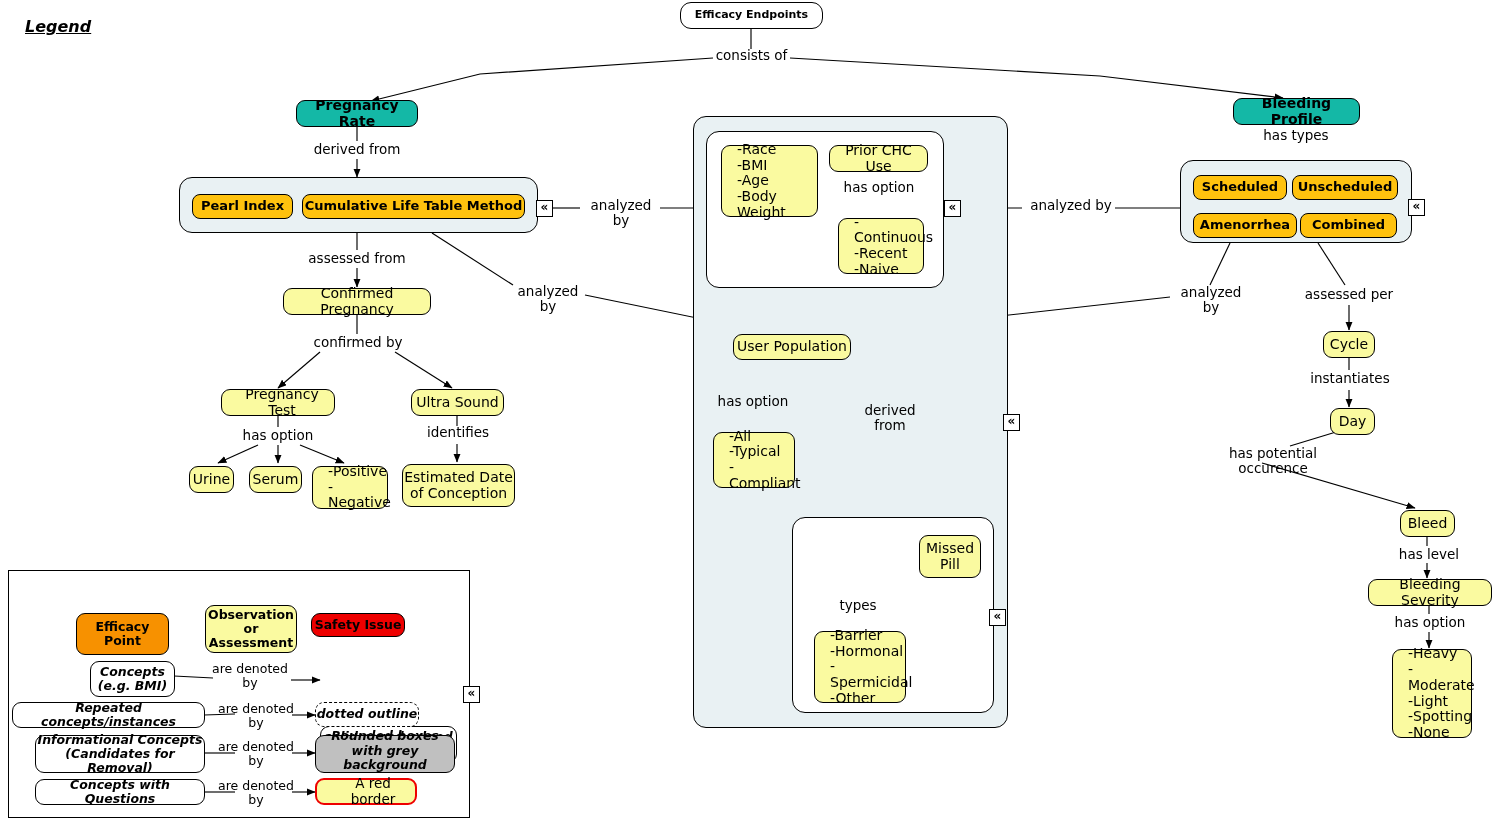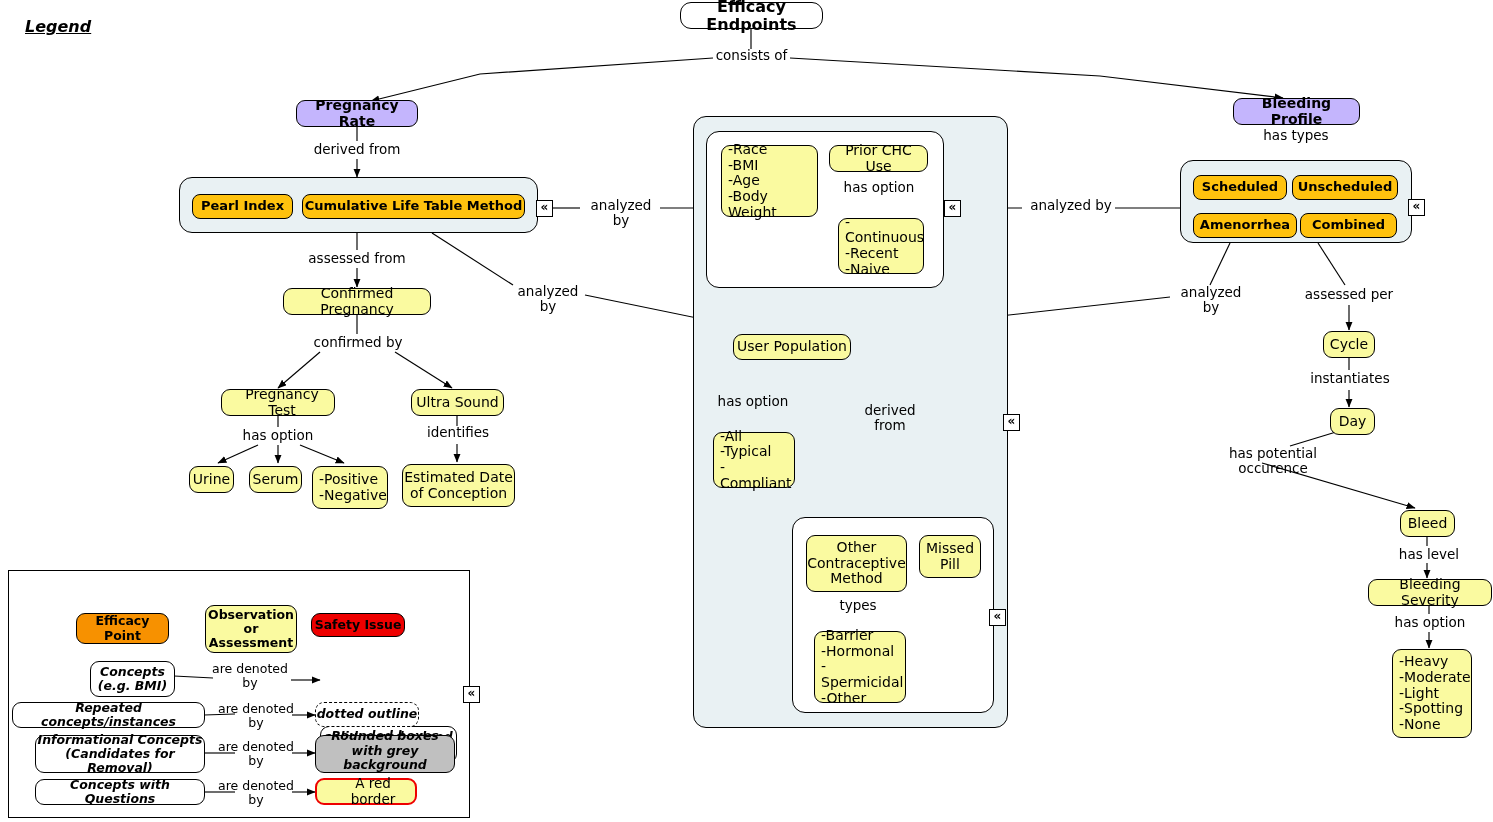--- a/index.html
+++ b/index.html
@@ -7,26 +7,26 @@
        font-family:"DejaVu Sans","Liberation Sans",sans-serif;color:#000;}
   #stage{position:absolute;left:0;top:0;width:1493px;height:822px;}
   svg#wires{position:absolute;left:0;top:0;width:1493px;height:822px;pointer-events:none;}
 
   
   .node{position:absolute;box-sizing:border-box;border:1px solid #000;
         border-radius:9px;display:flex;align-items:center;justify-content:center;
         text-align:center;line-height:1.12;background:#FAFAA0;z-index:5;}
   .node span{display:block;white-space:pre-line;}
 
-  .n-root{background:#ffffff;font-weight:bold;font-size:16px;border-radius:11px;}
-  .n-gold{background:#c4b5fd;font-weight:bold;font-size:14px;border-radius:9px;}
+  .n-root{background:#ffffff;font-weight:bold;font-size:11px;border-radius:11px;}
+  .n-gold{background:#14b8a6;font-weight:bold;font-size:14px;border-radius:9px;}
   .n-gold-sm{background:#FFC20E;font-weight:bold;font-size:13px;border-radius:8px;}
   .n-yellow{background:#FAFAA0;font-size:14px;}
   .n-list{background:#FAFAA0;font-size:14px;justify-content:flex-start;text-align:left;}
-  .n-list span{padding-left:6px;}
+  .n-list span{padding-left:15px;}
 
   
   .panel{position:absolute;box-sizing:border-box;border:1px solid #000;
          background:#E9F1F3;border-radius:13px;z-index:2;}
   .innerbox{position:absolute;box-sizing:border-box;border:1px solid #000;
             background:#ffffff;border-radius:13px;z-index:3;}
 
   
   .elabel{position:absolute;font-size:13.5px;color:#000;white-space:pre-line;
           text-align:center;line-height:1.1;z-index:6;background:transparent;}
@@ -216,25 +216,20 @@
   <div class="node n-list" style="left:713px;top:432px;width:82px;height:56px;">
     <span>-All
 -Typical
 -Compliant</span>
   </div>
   <div class="elabel" style="left:855px;top:403px;width:70px;">derived
 from</div>
 
   <div class="innerbox" style="left:792px;top:517px;width:202px;height:196px;"></div>
   <div class="collapse" style="left:989px;top:609px;">«</div>
-  <div class="node n-yellow" style="left:806px;top:535px;width:101px;height:57px;">
-    <span>Other
-Contraceptive
-Method</span>
-  </div>
   <div class="node n-yellow" style="left:919px;top:535px;width:62px;height:43px;">
     <span>Missed
 Pill</span>
   </div>
   <div class="elabel" style="left:826px;top:598px;width:64px;">types</div>
   <div class="node n-list" style="left:814px;top:631px;width:92px;height:72px;">
     <span>-Barrier
 -Hormonal
 -Spermicidal
 -Other</span>
@@ -301,21 +296,21 @@
       <path d="M283,110 L312,110" marker-end="url(#ah2)"></path>
       <path d="M196,145 L227,144"></path>
       <path d="M284,145 L307,145" marker-end="url(#ah2)"></path>
       <path d="M196,183 L227,183"></path>
       <path d="M284,183 L307,183" marker-end="url(#ah2)"></path>
       <path d="M196,222 L227,222"></path>
       <path d="M284,222 L307,222" marker-end="url(#ah2)"></path>
     </g>
   </svg>
 
-  <div class="lg lg-orange" style="left:76px;top:613px;width:93px;height:31px;">
+  <div class="lg lg-orange" style="left:76px;top:613px;width:93px;height:42px;">
     <span>Efficacy Point</span>
   </div>
   <div class="lg lg-yellow" style="left:205px;top:605px;width:92px;height:48px;">
     <span>Observation
 or
 Assessment</span>
   </div>
   <div class="lg lg-red" style="left:311px;top:613px;width:94px;height:24px;">
     <span>Safety Issue</span>
   </div>

